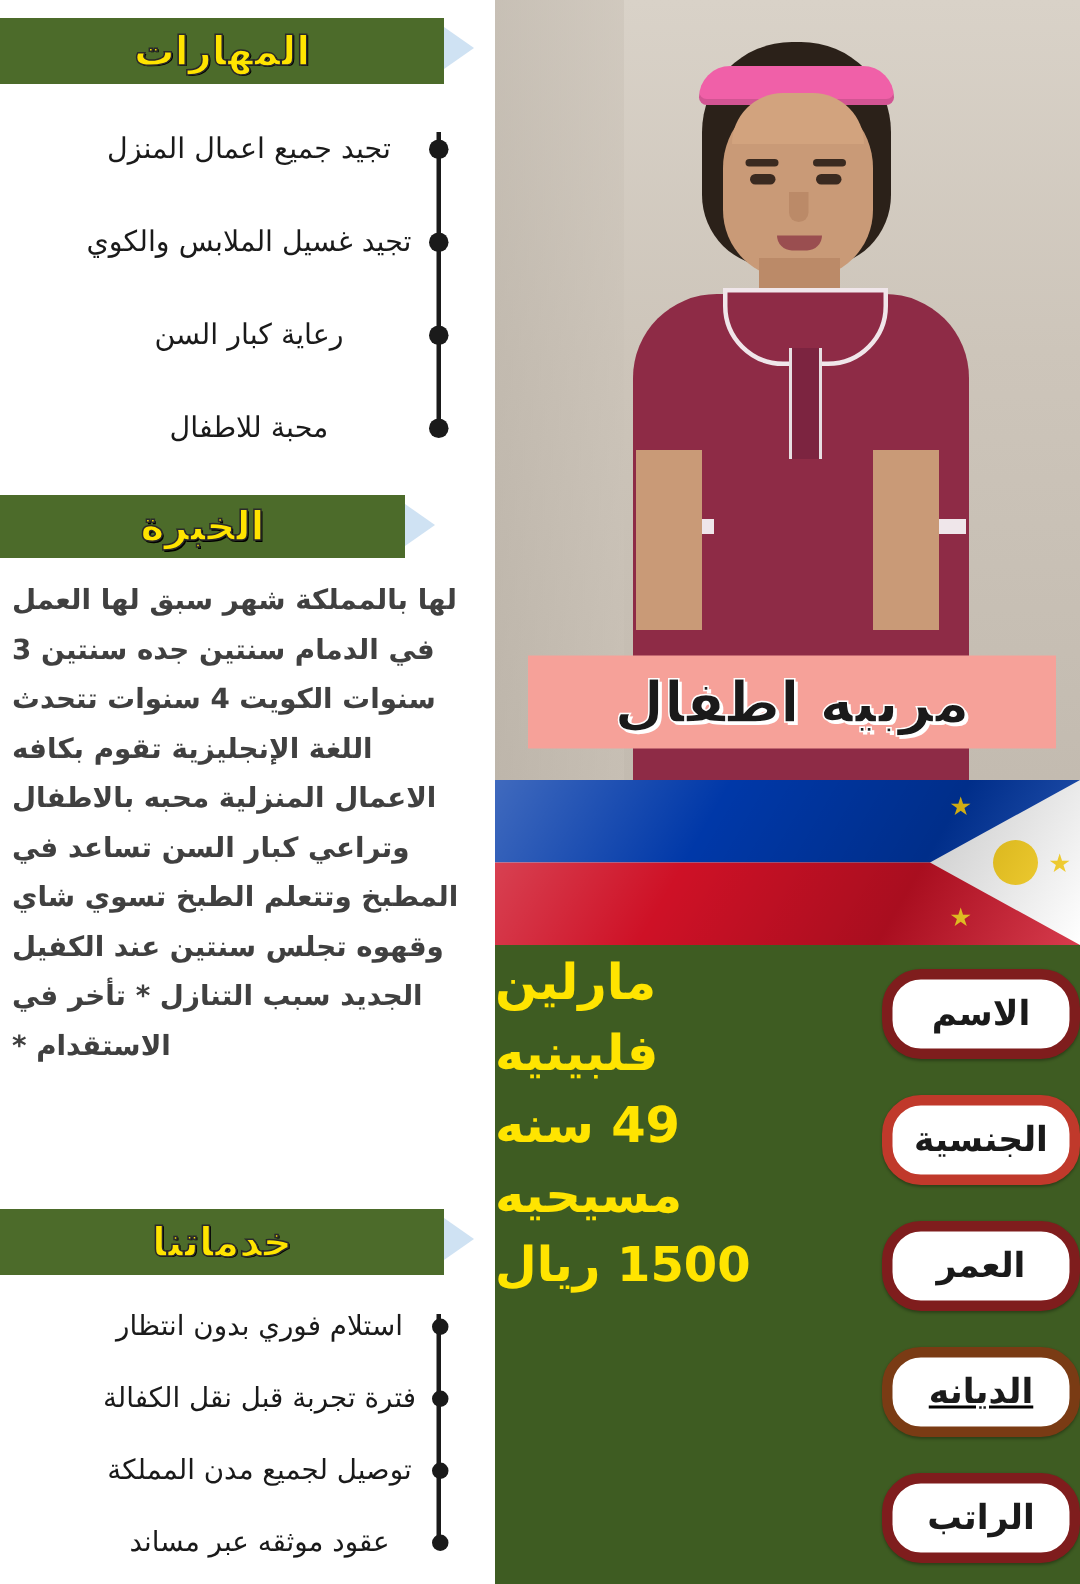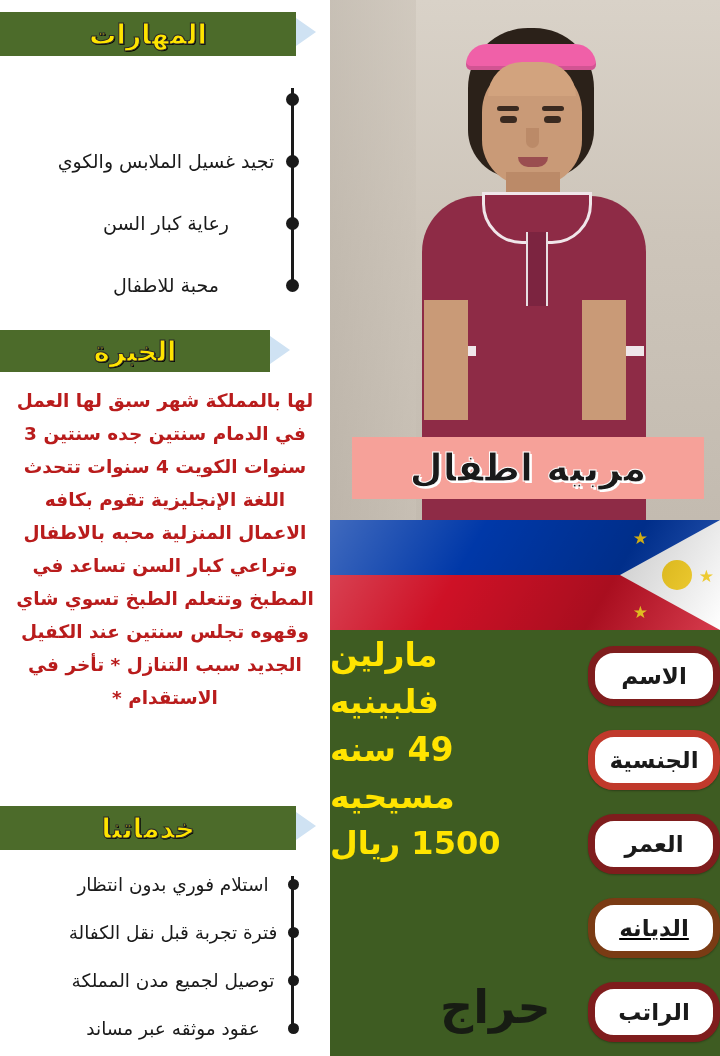--- a/index.html
+++ b/index.html
@@ -81,24 +81,24 @@
     width:3px;
     background:#1a1a1a;
   }
 
   
   #exp-head{left:0;top:330px;width:270px;height:42px;}
   #exp-notch{left:270px;top:336px;}
   .exp-body{
     position:absolute;
     top:384px;left:8px;width:314px;
-    text-align:center;
+    text-align:left;
     font-size:18.5px;
     line-height:33px;
-    color:#b91c1c;
+    color:#404040;
     font-weight:600;
   }
 
   
   #srv-head{left:0;top:806px;width:296px;height:44px;}
   #srv-notch{left:296px;top:812px;}
   .srv-list{position:absolute;top:860px;left:0;width:330px;}
   .srv-row{position:relative;height:48px;display:flex;align-items:center;}
   .srv-text{
     position:absolute;right:22px;left:38px;
@@ -257,20 +257,21 @@
 
     <div class="sec-head" id="skills-head">
       <span>المهارات</span>
     </div>
     <div class="notch" id="skills-notch"></div>
 
     <div class="skill-list">
       <div class="spine" style="top:20px;height:196px;"></div>
 
       <div class="skill-row">
+        <div class="skill-text">تجيد جميع اعمال المنزل</div>
         <div class="dot"></div>
       </div>
       <div class="skill-row">
         <div class="skill-text">تجيد غسيل الملابس والكوي</div>
         <div class="dot"></div>
       </div>
       <div class="skill-row">
         <div class="skill-text">رعاية كبار السن</div>
         <div class="dot"></div>
       </div>
@@ -374,15 +375,14 @@
       <span>العمر</span>
     </div>
     <div class="pill brown">
       <span>الديانه</span>
     </div>
     <div class="pill">
       <span>الراتب</span>
     </div>
   </div>
 
-  <div class="watermark">حراج</div>
 
 </div>
 
 </body></html>

